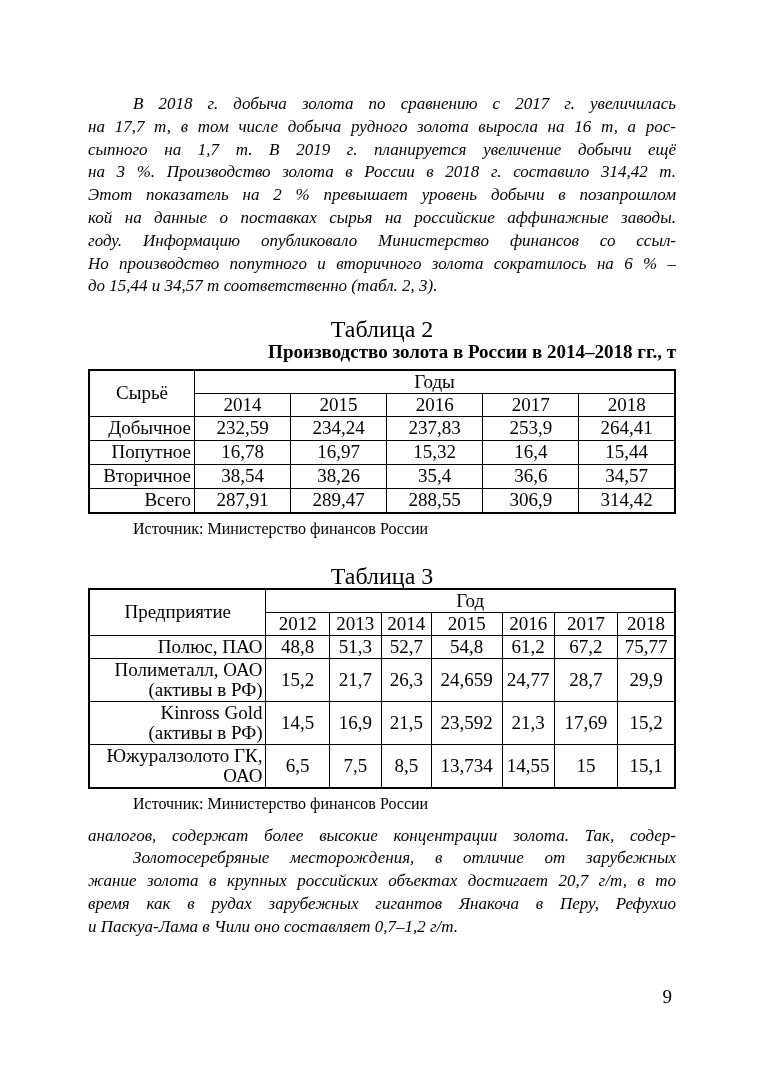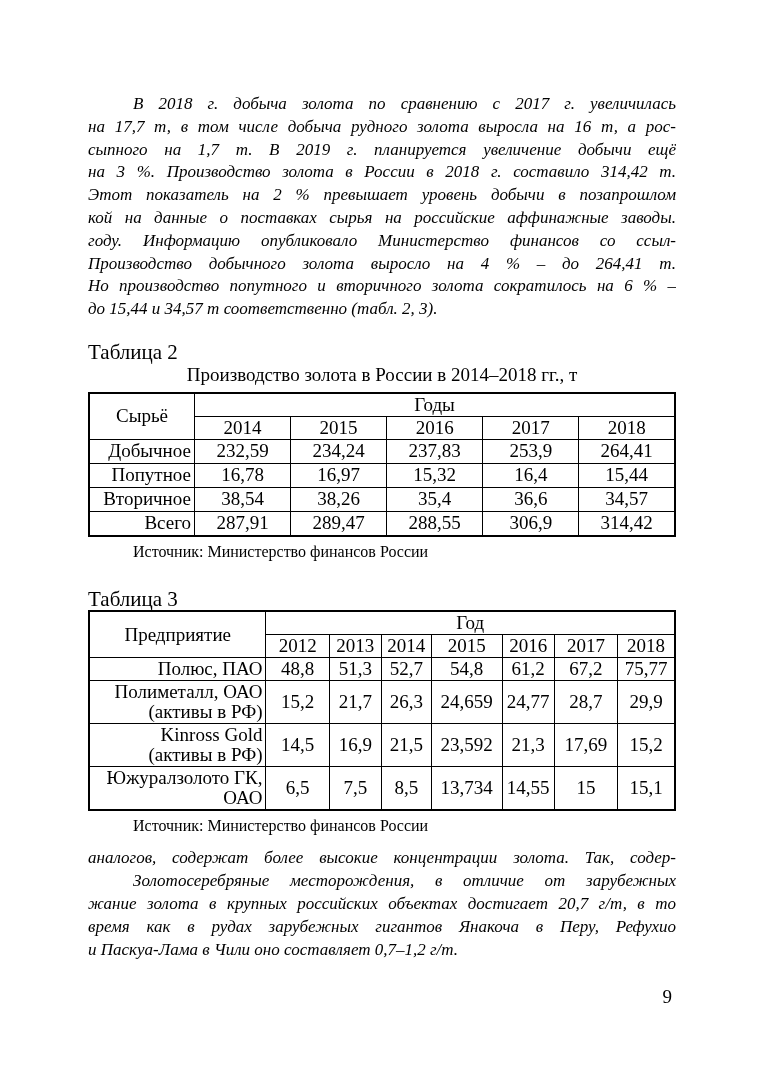--- a/index.html
+++ b/index.html
@@ -19,29 +19,29 @@
   .tline {
     text-align: justify;
     text-align-last: justify;
     white-space: nowrap;
     overflow: hidden;
   }
   .tline.indent { padding-left: 45px; }
   .tline.lastline { text-align-last: left; }
 
   .tbl-label {
-    font-size: 21px;
+    font-size: 24px;
     line-height: 22.8px;
-    text-align: left;
+    text-align: center;
   }
   .tbl-title {
     font-size: 19px;
     line-height: 22.8px;
-    font-weight: normal;
-    text-align: center;
+    font-weight: bold;
+    text-align: right;
     margin-bottom: 5px;
   }
   table {
     width: 100%;
     border-collapse: collapse;
     table-layout: fixed;
     font-size: 19px;
     border: 2px solid #000;
   }
   td {
@@ -79,21 +79,20 @@
 <div class="page">
 
   <div class="para">
     <div class="tline indent">В 2018 г. добыча золота по сравнению с 2017 г. увеличилась</div>
     <div class="tline">на 17,7 т, в том числе добыча рудного золота выросла на 16 т, а рос-</div>
     <div class="tline">сыпного на 1,7 т. В 2019 г. планируется увеличение добычи ещё</div>
     <div class="tline">на 3 %. Производство золота в России в 2018 г. составило 314,42 т.</div>
     <div class="tline">Этот показатель на 2 % превышает уровень добычи в позапрошлом</div>
     <div class="tline">кой на данные о поставках сырья на российские аффинажные заводы.</div>
     <div class="tline">году. Информацию опубликовало Министерство финансов со ссыл-</div>
-    <div class="tline">Производство добычного золота выросло на 4 % – до 264,41 т.</div>
     <div class="tline">Но производство попутного и вторичного золота сократилось на 6 % –</div>
     <div class="tline lastline">до 15,44 и 34,57 т соответственно (табл. 2, 3).</div>
   </div>
 
   <div class="tbl-label gap-after-para">Таблица 2</div>
   <div class="tbl-title">Производство золота в России в 2014–2018 гг., т</div>
 
   <table class="t2">
     <colgroup>
       <col style="width:18%">

